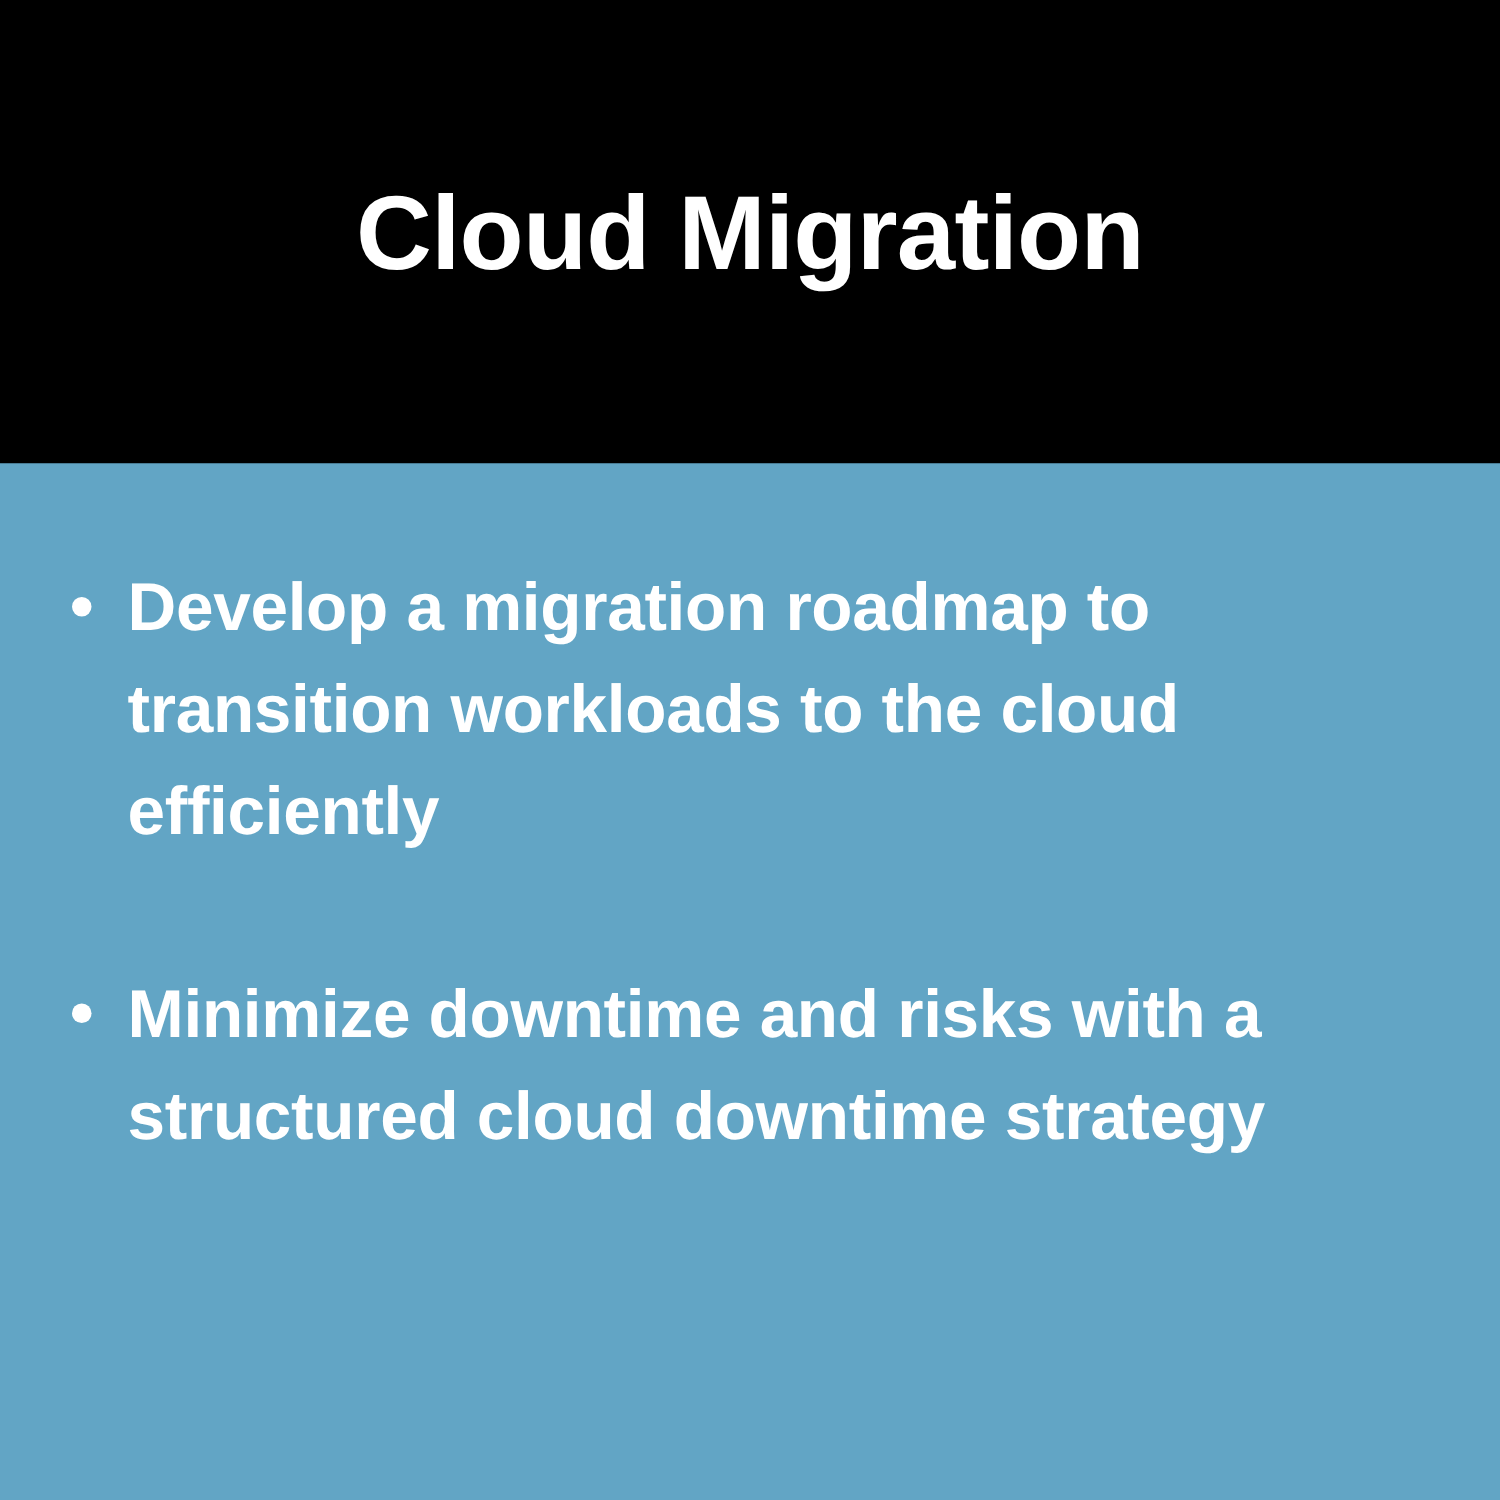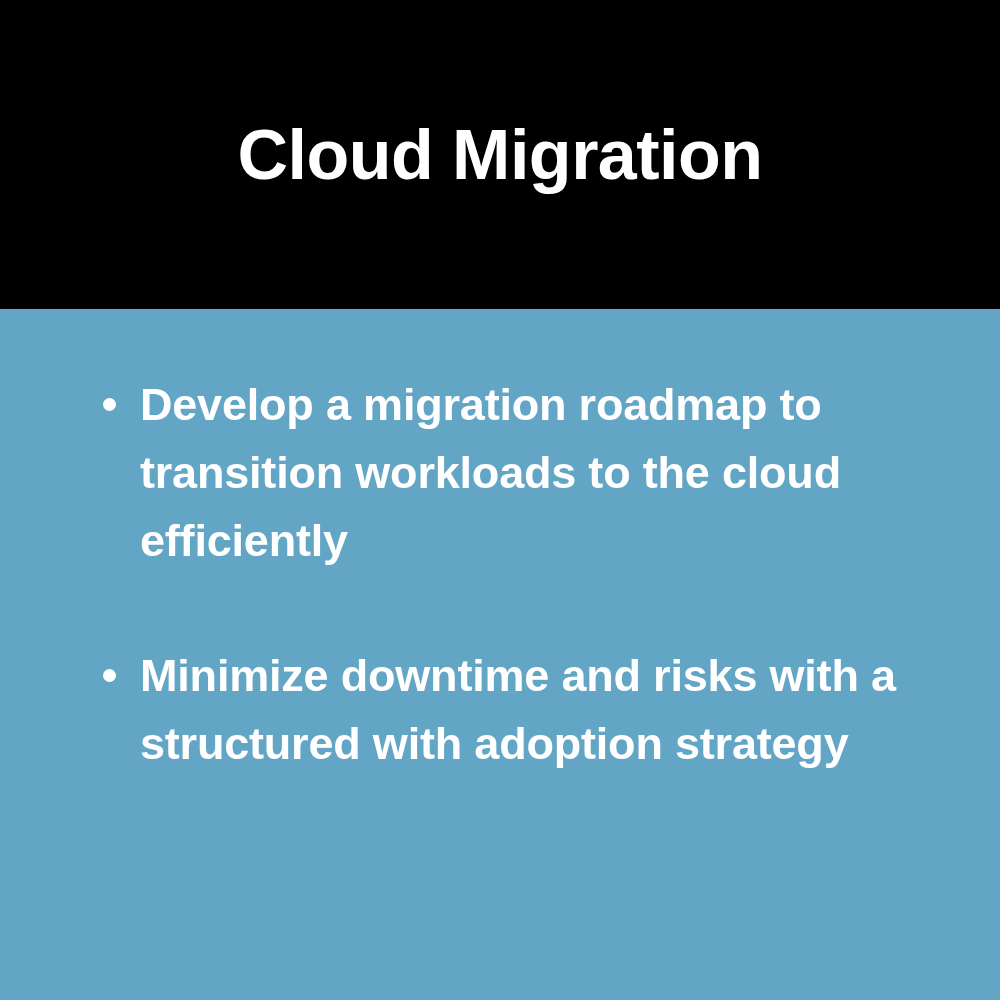--- a/index.html
+++ b/index.html
@@ -62,21 +62,21 @@
     
   }
 
   
   .body-panel {
     position: relative;
     width: 1000px;
     flex: 1 1 auto;
     background: #62a5c5;
     box-sizing: border-box;
-    padding: 62px 95px 0 95px;
+    padding: 62px 95px 0 40px;
   }
 
   .bullet-list {
     list-style: none;
     margin: 0;
     padding: 0;
     width: 815px;
   }
 
   .bullet-item {
@@ -123,19 +123,19 @@
   <div class="body-panel">
     <ul class="bullet-list">
 
       <li class="bullet-item">
         <span class="bullet-marker"></span>
         <span class="bullet-text">Develop a migration roadmap to transition workloads to the cloud efficiently</span>
       </li>
 
       <li class="bullet-item">
         <span class="bullet-marker"></span>
-        <span class="bullet-text">Minimize downtime and risks with a structured with adoption strategy</span>
+        <span class="bullet-text">Minimize downtime and risks with a structured cloud downtime strategy</span>
       </li>
 
     </ul>
   </div>
 
 </div>
 
 </body></html>

